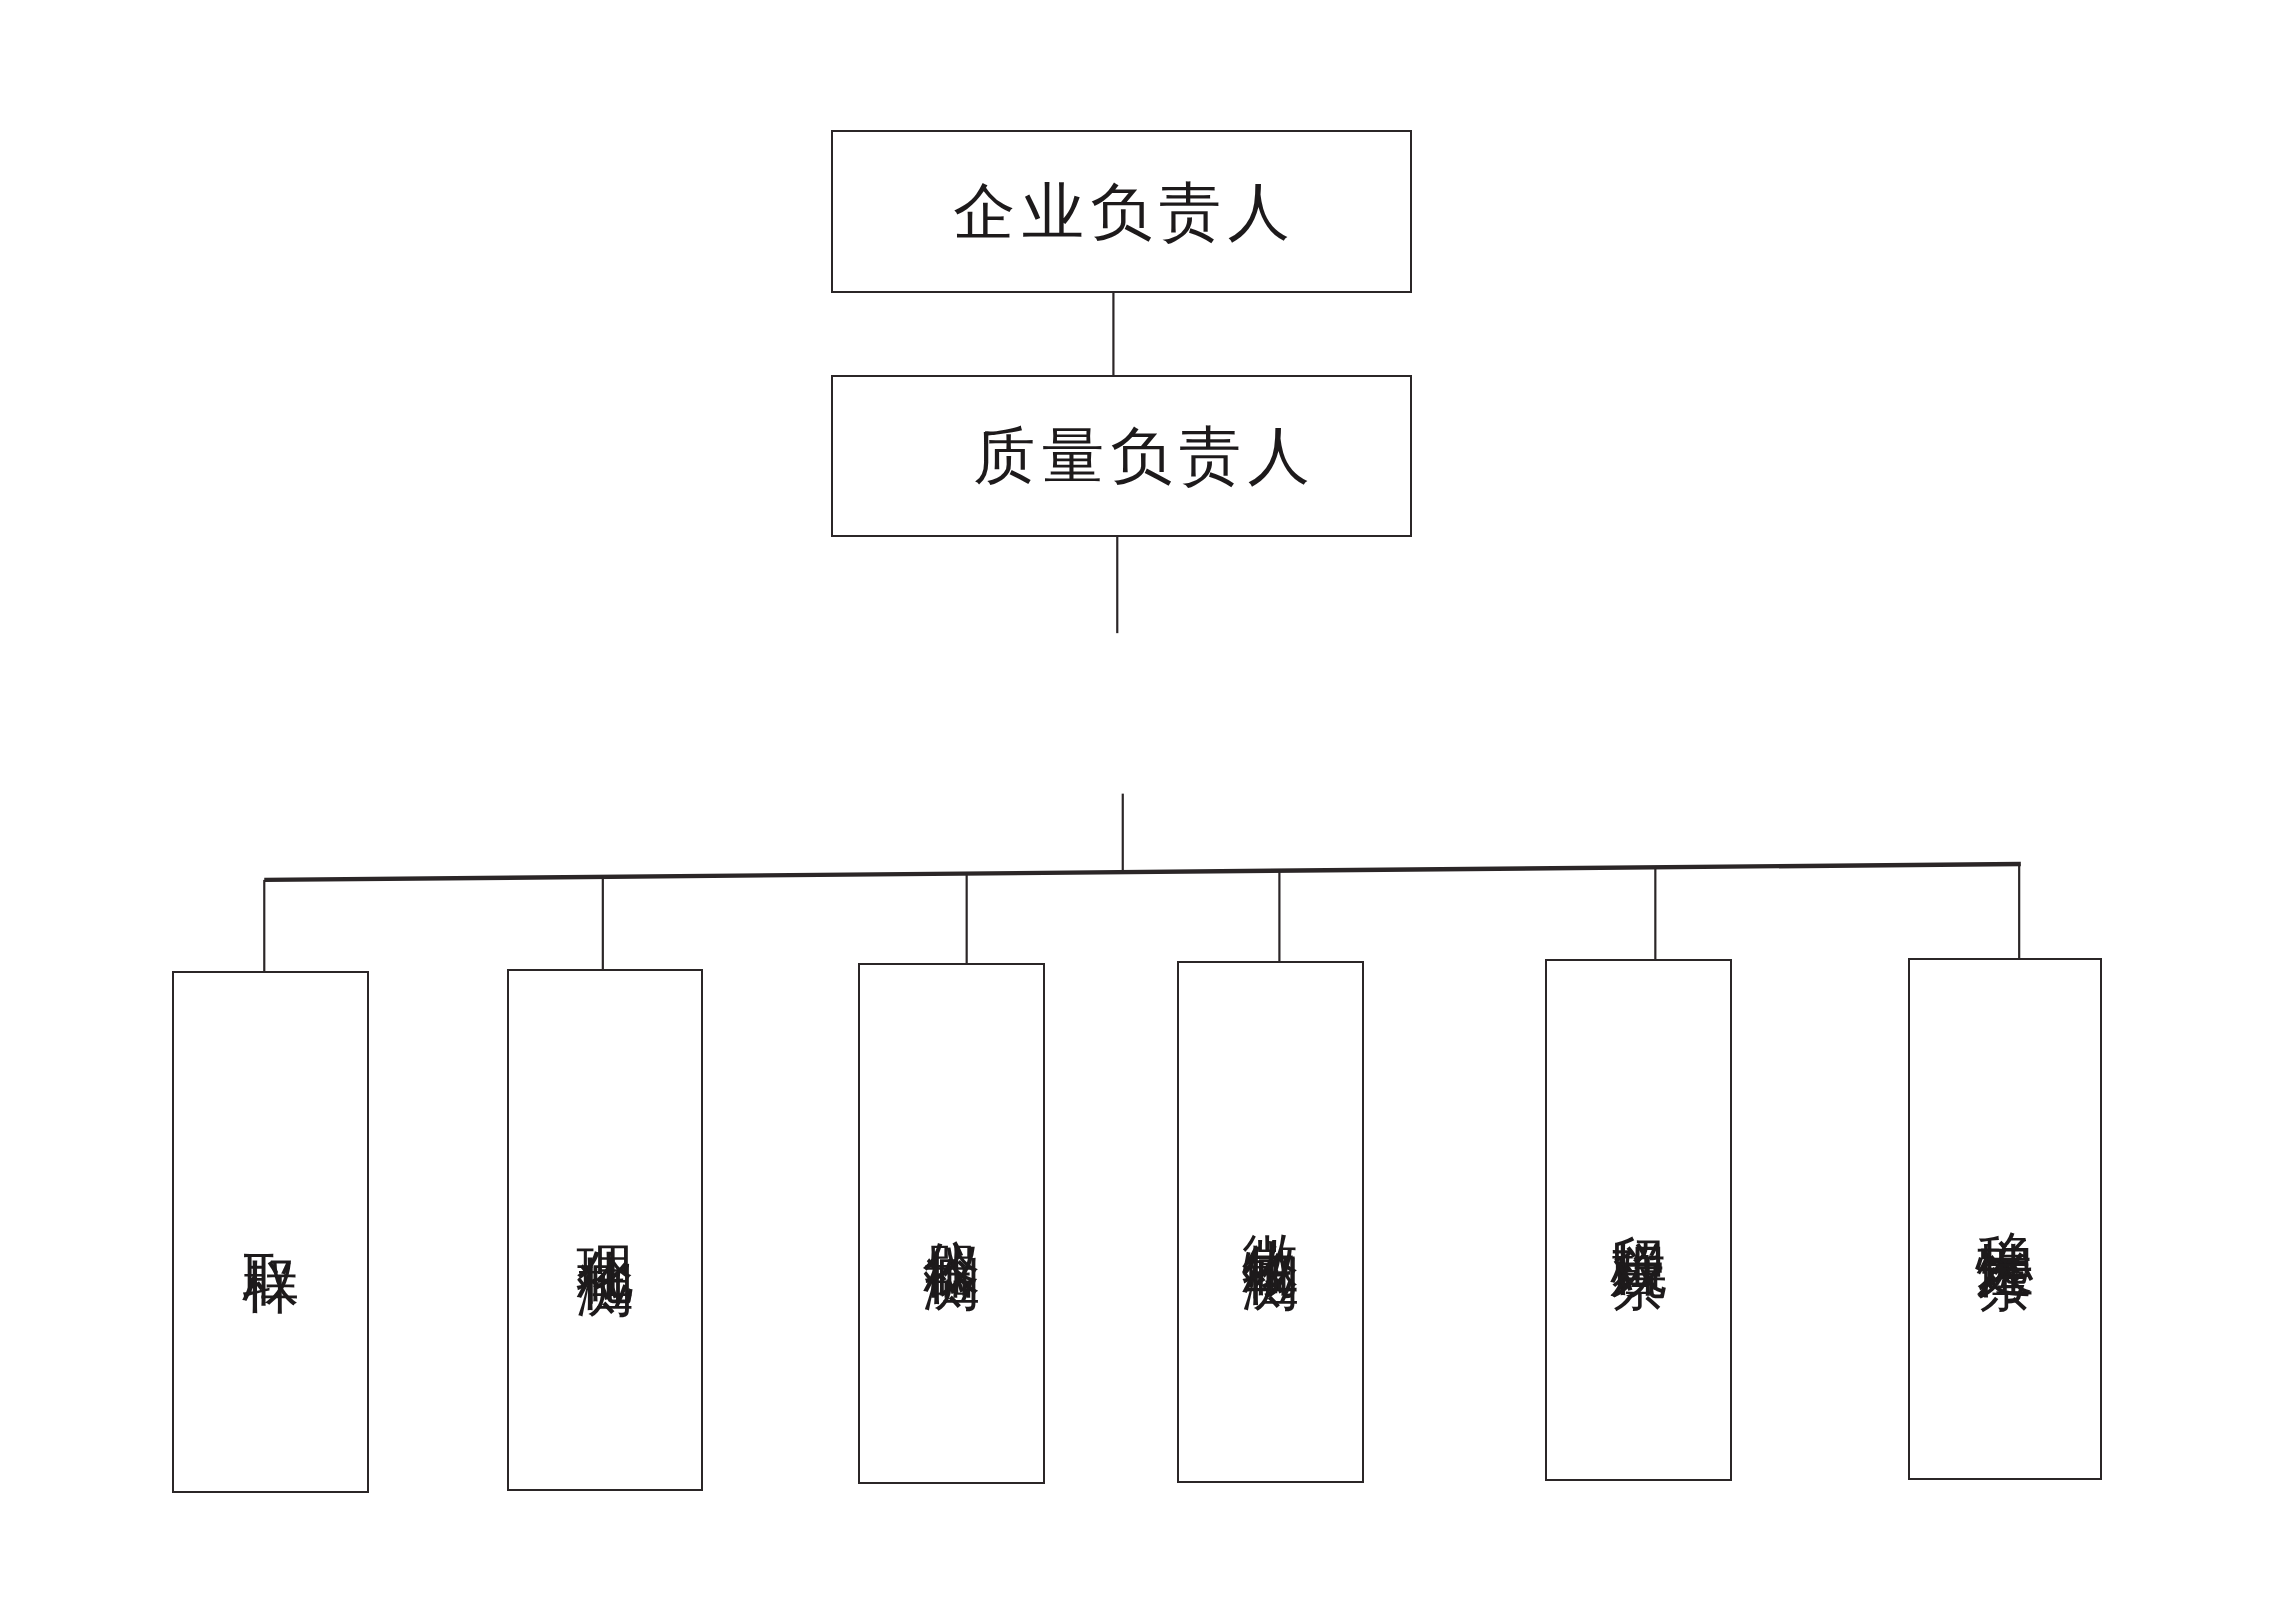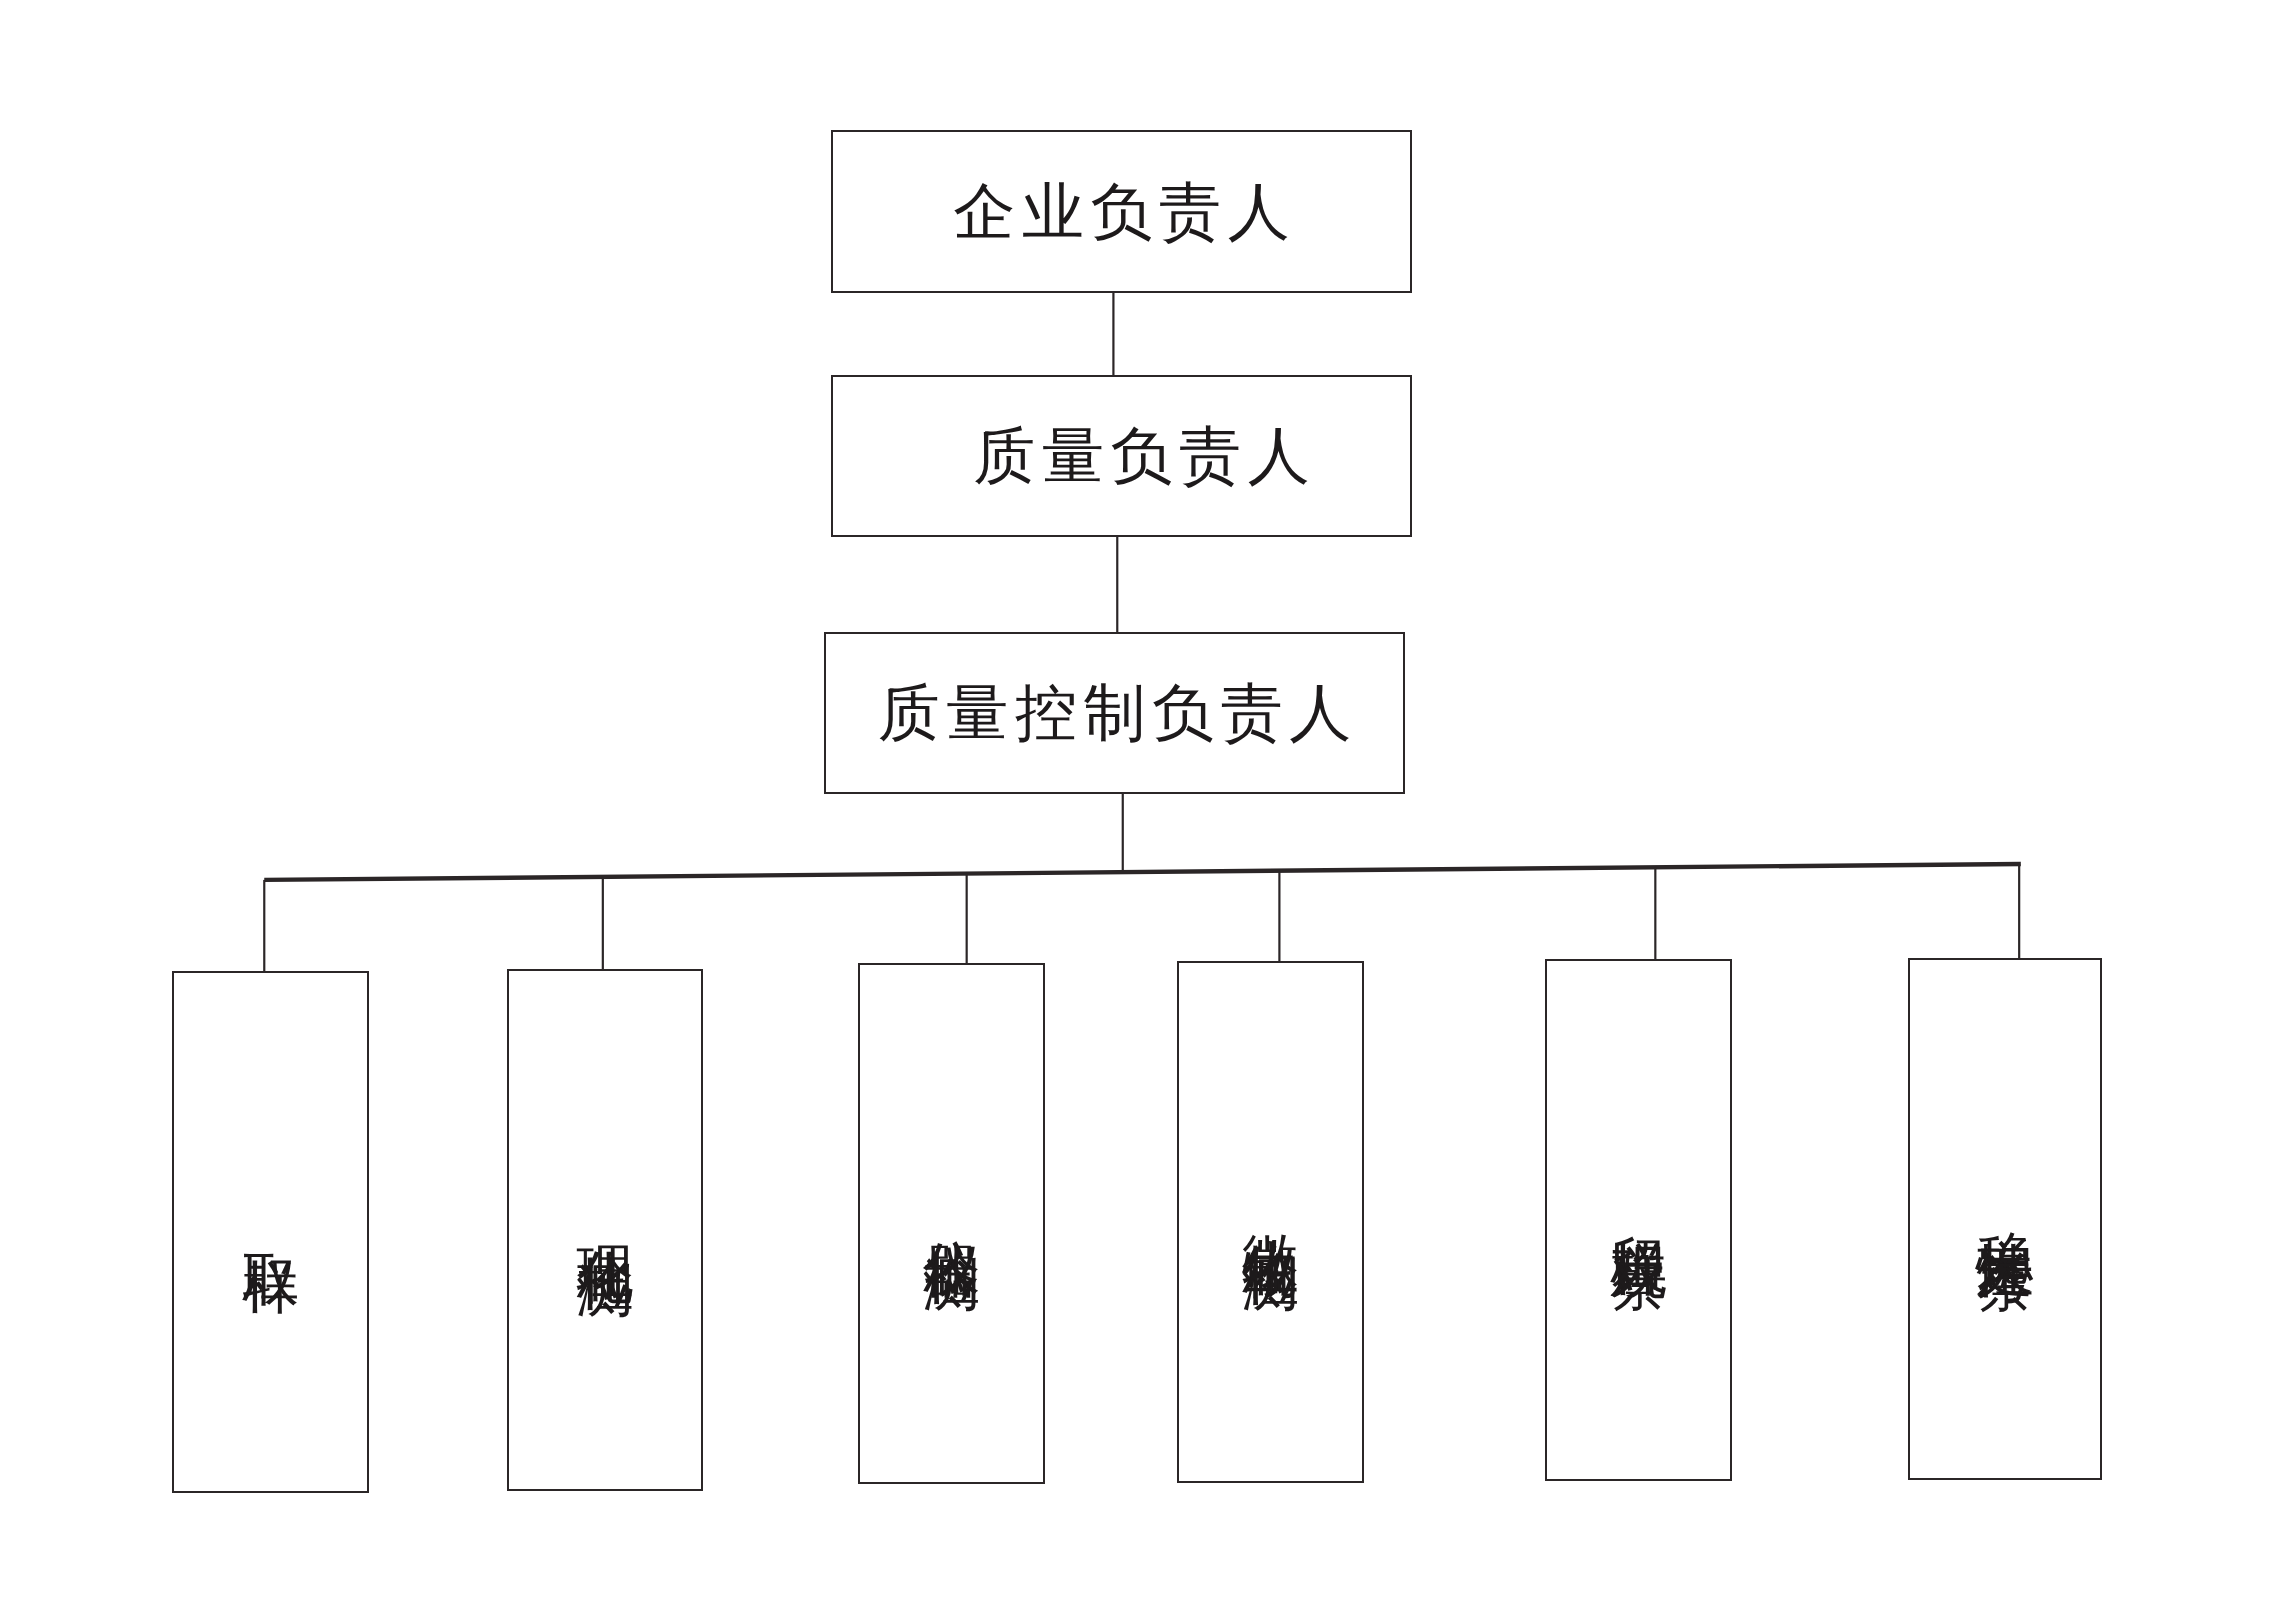--- a/index.html
+++ b/index.html
@@ -82,23 +82,20 @@
     <line x1="3011" y1="1578" x2="3011" y2="1749" stroke="currentColor" stroke-width="4"></line>
     <line x1="3673" y1="1572" x2="3673" y2="1746" stroke="currentColor" stroke-width="4"></line>
   </svg>
 
   <div class="box" id="node-ceo">
     <span class="label-h">企业负责人</span>
   </div>
   <div class="box" id="node-quality">
     <span class="label-h">质量负责人</span>
   </div>
-  <div class="box" id="node-qc">
-    <span class="label-h">质量控制负责人</span>
-  </div>
 
   <div class="box" id="node-sampling">
     <span class="label-v">取样</span>
   </div>
   <div class="box" id="node-physchem">
     <span class="label-v">理化检测</span>
   </div>
   <div class="box" id="node-instrument">
     <span class="label-v">仪器检测</span>
   </div>

